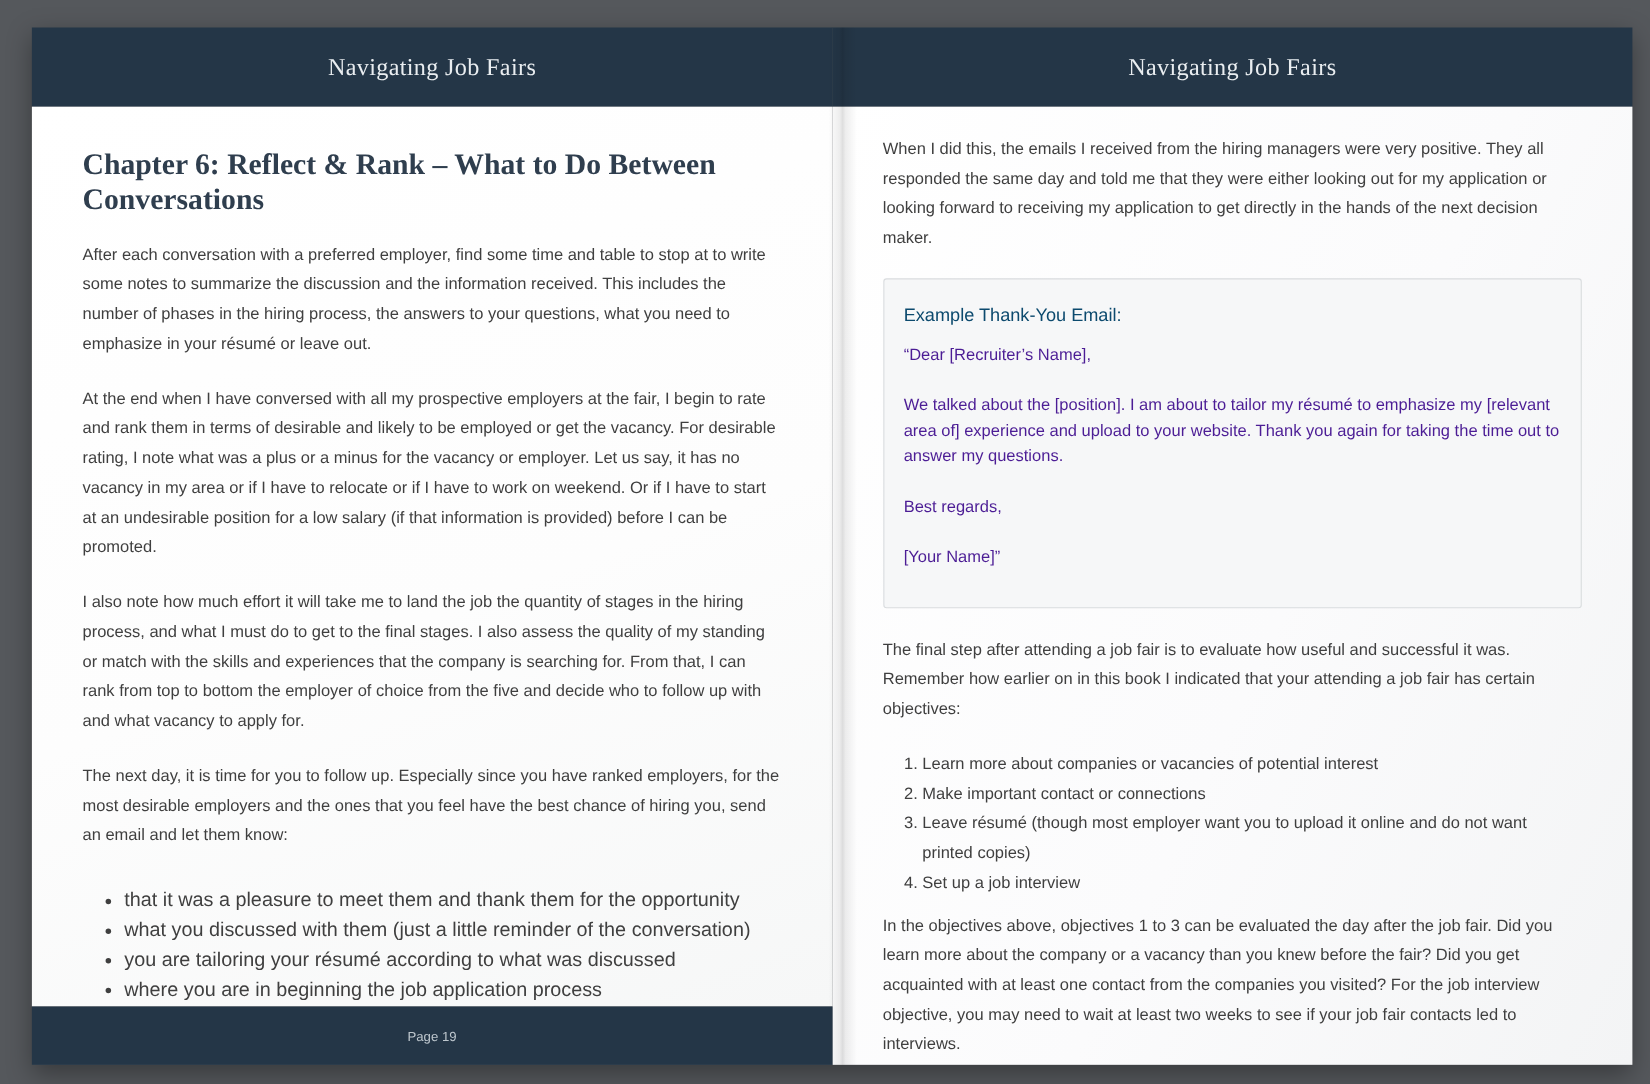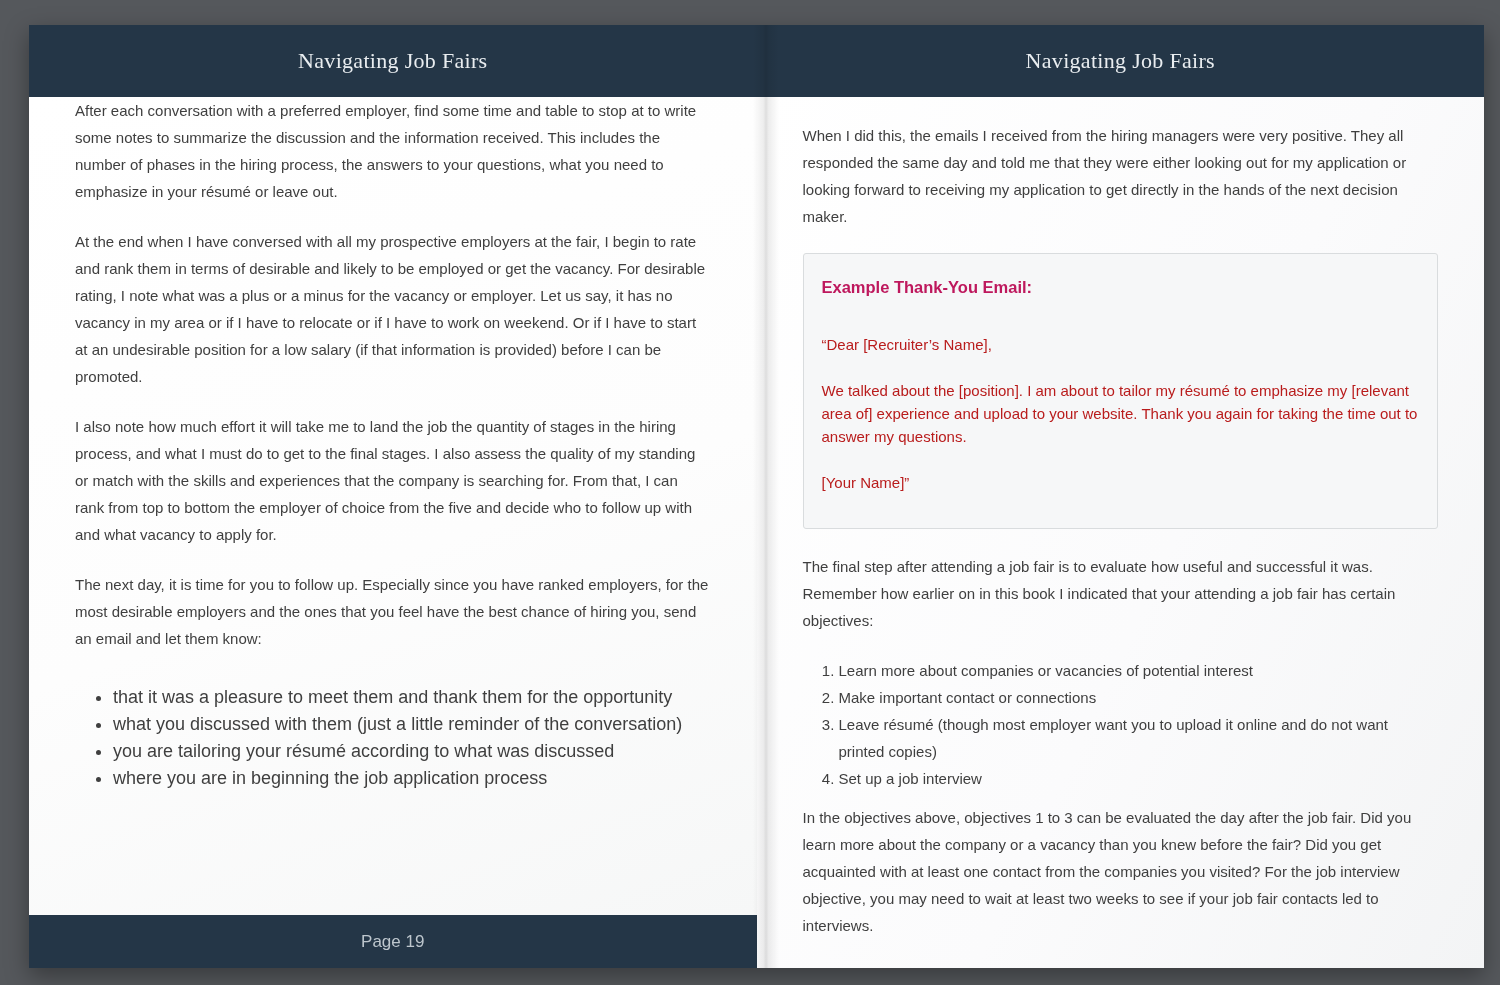--- a/index.html
+++ b/index.html
@@ -42,21 +42,21 @@
   }
   .page-footer {
     height: 53px;
     background: #243647;
     display: flex;
     align-items: center;
     justify-content: center;
     flex: none;
   }
   .page-footer .ftext {
-    font-size: 17px;
+    font-size: 12px;
     color: #bdc6cd;
   }
   .page-content {
     flex: 1;
     padding: 0 46px 0 46px;
     box-sizing: border-box;
     overflow: hidden;
   }
   .left .page-content {
     background: linear-gradient(160deg, #ffffff 0%, #fdfdfd 55%, #f6f7f7 100%);
@@ -102,29 +102,29 @@
   }
   .email-box {
     margin: 17px 0 24px 0;
     background: #f6f7f8;
     border: 1px solid #d9dcde;
     border-radius: 3px;
     padding: 24px 18px 34px 18px;
   }
   .email-box .box-title {
     font-size: 16.5px;
-    font-weight: bold;
-    color: #be185d;
-    margin: 0 0 36px 0;
+    font-weight: normal;
+    color: #0c4a6e;
+    margin: 0 0 14px 0;
   }
   .email-box p.email-p {
     margin: 0 0 23px 0;
     font-size: 15px;
     line-height: 23px;
-    color: #b91c1c;
+    color: #4c1d95;
   }
   .email-box p.email-p:last-child { margin-bottom: 0; }
   .email-box .line2 { display: block; padding-left: 4px; }
   ol.objectives-list {
     margin: 22px 0 0 0;
     padding: 0 0 0 36px;
   }
   ol.objectives-list li {
     font-size: 15px;
     line-height: 27px;
@@ -140,20 +140,21 @@
 </head>
 <body>
 
 <div class="book">
 
   <div class="page left">
     <div class="page-header">
       <span class="htitle">Navigating Job Fairs</span>
     </div>
     <div class="page-content">
+      <h1 class="chapter-title">Chapter 6: Reflect &amp; Rank – What to Do Between Conversations</h1>
       <p class="body-p">After each conversation with a preferred employer, find some time and table to stop at to write some notes to summarize the discussion and the information received. This includes the number of phases in the hiring process, the answers to your questions, what you need to emphasize in your résumé or leave out.</p>
       <p class="body-p">At the end when I have conversed with all my prospective employers at the fair, I begin to rate and rank them in terms of desirable and likely to be employed or get the vacancy. For desirable rating, I note what was a plus or a minus for the vacancy or employer. Let us say, it has no vacancy in my area or if I have to relocate or if I have to work on weekend. Or if I have to start at an undesirable position for a low salary (if that information is provided) before I can be promoted.</p>
       <p class="body-p">I also note how much effort it will take me to land the job the quantity of stages in the hiring process, and what I must do to get to the final stages. I also assess the quality of my standing or match with the skills and experiences that the company is searching for. From that, I can rank from top to bottom the employer of choice from the five and decide who to follow up with and what vacancy to apply for.</p>
       <p class="body-p">The next day, it is time for you to follow up. Especially since you have ranked employers, for the most desirable employers and the ones that you feel have the best chance of hiring you, send an email and let them know:</p>
       <ul class="bullet-list">
         <li>that it was a pleasure to meet them and thank them for the opportunity</li>
         <li>what you discussed with them (just a little reminder of the conversation)</li>
         <li>you are tailoring your résumé according to what was discussed</li>
         <li>where you are in beginning the job application process</li>
       </ul>
@@ -169,20 +170,21 @@
     </div>
     <div class="page-content">
       <p class="body-p first">When I did this, the emails I received from the hiring managers were very positive. They all responded the same day and told me that they were either looking out for my application or looking forward to receiving my application to get directly in the hands of the next decision maker.</p>
 
       <div class="email-box">
         <p class="box-title">Example Thank-You Email:</p>
         <p class="email-p">
           <span>“Dear [Recruiter’s Name],</span>
         </p>
         <p class="email-p">We talked about the [position]. I am about to tailor my résumé to emphasize my [relevant area of] experience and upload to your website. Thank you again for taking the time out to answer my questions.</p>
+        <p class="email-p">Best regards,</p>
         <p class="email-p">[Your Name]”</p>
       </div>
 
       <p class="body-p">The final step after attending a job fair is to evaluate how useful and successful it was. Remember how earlier on in this book I indicated that your attending a job fair has certain objectives:</p>
       <ol class="objectives-list">
         <li>Learn more about companies or vacancies of potential interest</li>
         <li>Make important contact or connections</li>
         <li>Leave résumé (though most employer want you to upload it online and do not want printed copies)</li>
         <li>Set up a job interview</li>
       </ol>

